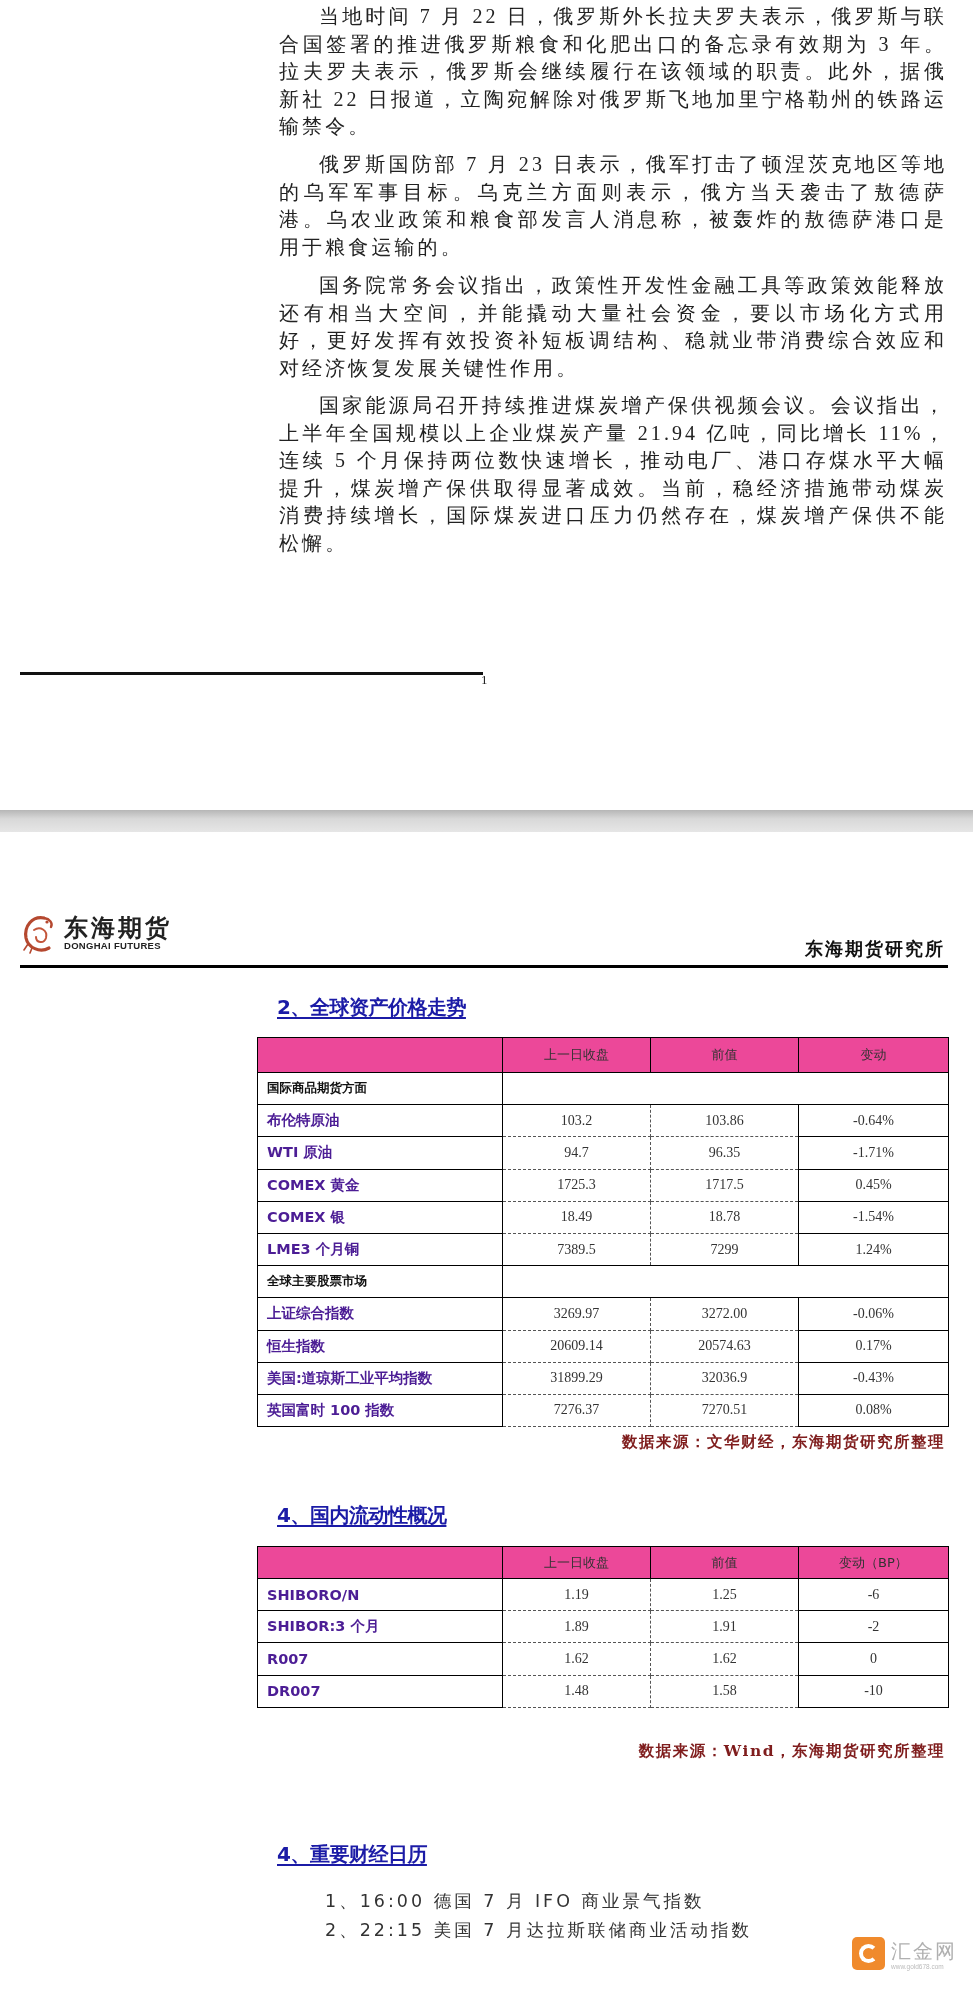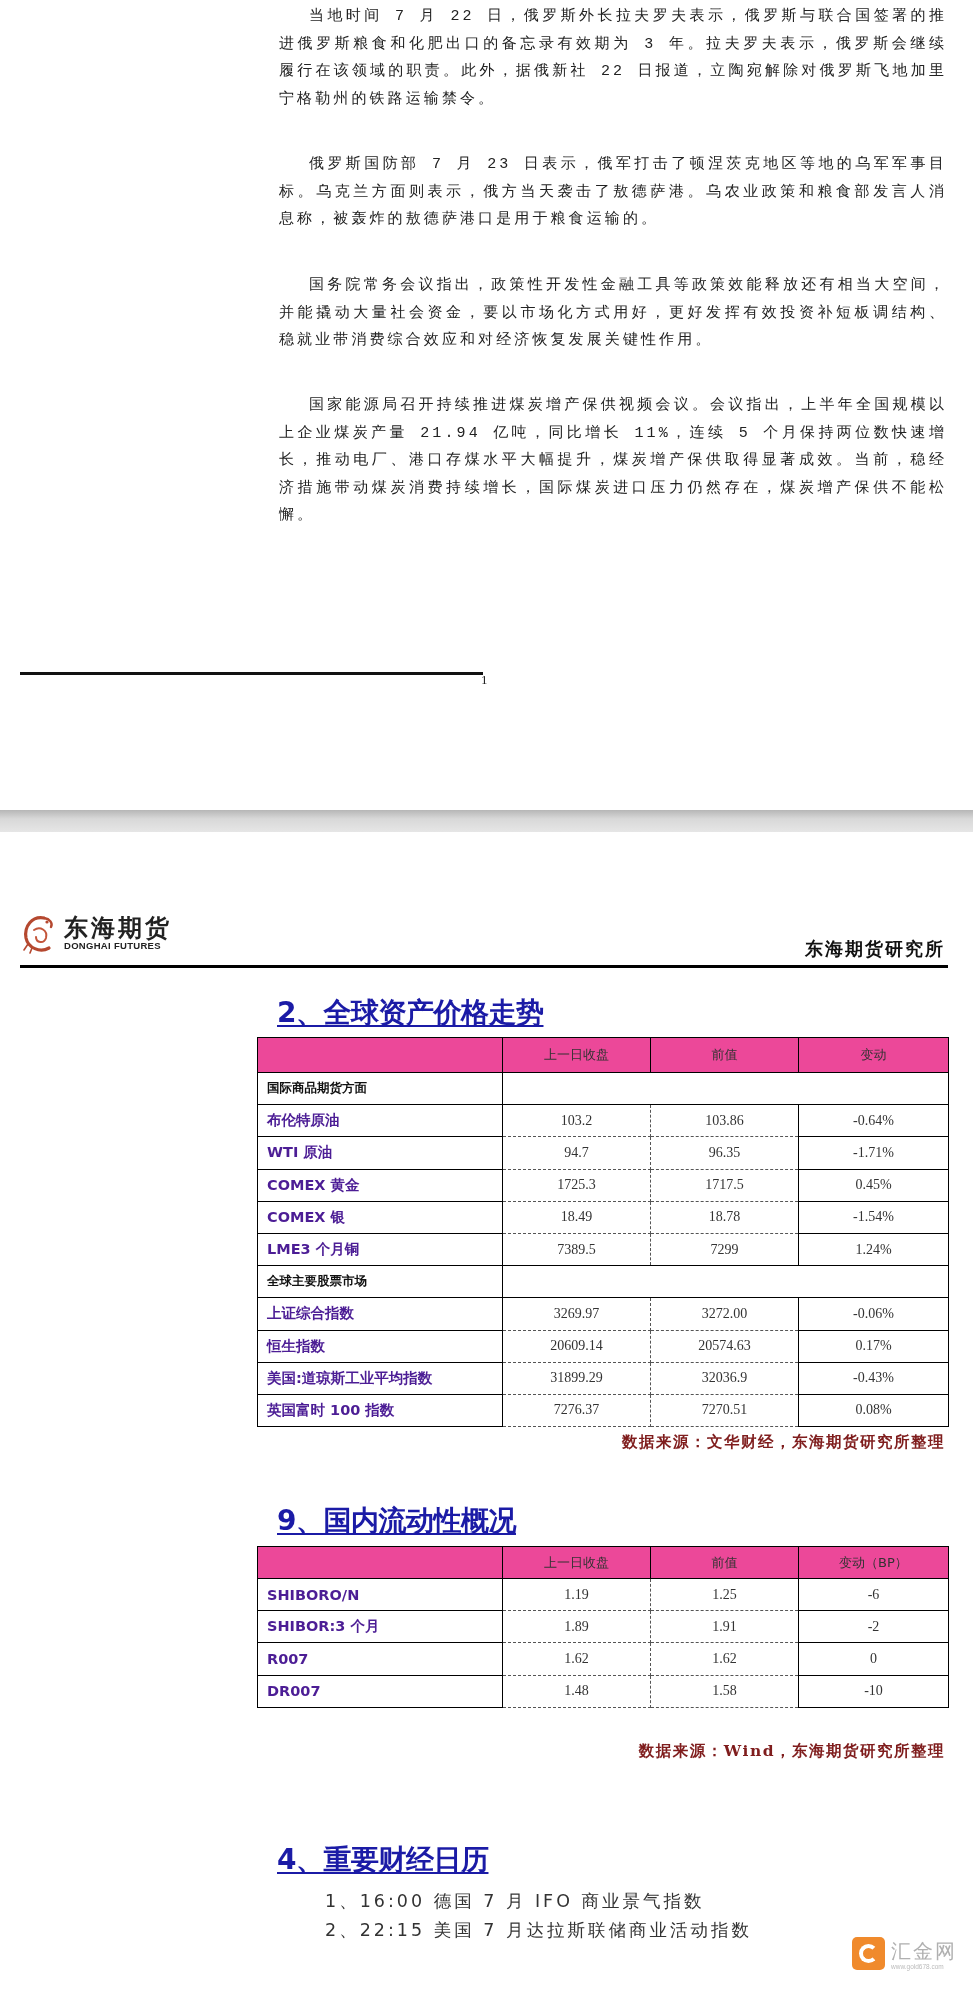--- a/index.html
+++ b/index.html
@@ -1,38 +1,38 @@
 <!DOCTYPE html>
 <html><head>
 <meta charset="utf-8">
 <style>
   * { box-sizing: border-box; margin: 0; padding: 0; }
   html, body { width: 973px; height: 1992px; background: #ffffff; overflow: hidden; }
   body { position: relative; font-family: "DejaVu Serif", "Liberation Serif", serif; color: #1a1a1a; }
 
   
   .para-block { position: absolute; left: 279px; width: 668px; }
-  .para { font-family: Liberation Mono, monospace; font-size: 15px; line-height: 27.6px; letter-spacing: 3.1px; text-indent: 2em; color: #222; text-align: justify; }
+  .para { font-family: Liberation Serif, serif; font-size: 20px; line-height: 27.6px; letter-spacing: 3.1px; text-indent: 2em; color: #222; text-align: justify; }
 
   .footnote-rule { position: absolute; left: 20px; top: 672px; width: 463px; height: 3px; background: #111; }
   .page-number { position: absolute; left: 481px; top: 672px; font-family: "Liberation Serif", serif; font-size: 13px; color: #222; }
 
   
   .page-gap { position: absolute; left: 0; top: 810px; width: 973px; height: 22px; background: linear-gradient(#b6b6b6, #d8d8d8 40%, #e6e6e6); }
 
   
   .logo { position: absolute; left: 22px; top: 912px; width: 150px; height: 44px; }
   .logo-mark { position: absolute; left: 0; top: 2px; width: 36px; height: 40px; }
   .logo-cn { position: absolute; left: 42px; top: 0; font-family: "DejaVu Sans", sans-serif; font-size: 24px; letter-spacing: 3px; color: #222; font-weight: bold; }
   .logo-en { position: absolute; left: 42px; top: 28px; font-family: "Liberation Sans", sans-serif; font-size: 9.5px; font-weight: bold; letter-spacing: 0.3px; color: #222; }
   .header-org { position: absolute; right: 28px; top: 937px; font-family: "DejaVu Serif", serif; font-weight: bold; font-size: 18px; letter-spacing: 2px; color: #111; }
   .header-rule { position: absolute; left: 20px; top: 965px; width: 928px; height: 3px; background: #000; }
 
   
-  .section-title { position: absolute; left: 277px; font-family: "DejaVu Sans", sans-serif; font-weight: bold; font-size: 28px; color: #1b1ba6; text-decoration: underline; text-decoration-thickness: 2px; text-underline-offset: 3px; letter-spacing: -0.5px; }
+  .section-title { position: absolute; left: 277px; font-family: "DejaVu Sans", sans-serif; font-weight: bold; font-size: 20px; color: #1b1ba6; text-decoration: underline; text-decoration-thickness: 2px; text-underline-offset: 3px; letter-spacing: -0.5px; }
 
   
   table.data { position: absolute; left: 257px; width: 691px; border-collapse: collapse; table-layout: fixed; }
   table.data col.c1 { width: 245px; }
   table.data col.c2 { width: 148px; }
   table.data col.c3 { width: 148px; }
   table.data col.c4 { width: 150px; }
   table.data th, table.data td { height: 32.2px; vertical-align: middle; }
   table.data thead th { background: #ec4899; border: 1.5px solid #000; font-family: "DejaVu Sans", sans-serif; font-weight: normal; font-size: 13px; color: #333; text-align: center; height: 35px; }
   table.data td { border: 1.5px solid #000; font-family: "Liberation Serif", serif; font-size: 14px; color: #333; text-align: center; }
@@ -167,21 +167,21 @@
       <td class="label">英国富时 100 指数</td>
       <td class="dash dash-r">7276.37</td>
       <td class="dash dash-l">7270.51</td>
       <td>0.08%</td>
     </tr>
   </tbody>
 </table>
 
 <div class="source-note" style="top:1432px;">数据来源：文华财经，东海期货研究所整理</div>
 
-<div class="section-title" style="top:1502px;">9、国内流动性概况</div>
+<div class="section-title" style="top:1502px;">4、国内流动性概况</div>
 
 <table class="data" style="top:1546px;">
   <colgroup>
       <col class="c1">
       <col class="c2">
       <col class="c3">
       <col class="c4">
     </colgroup>
   <thead>
     <tr>

